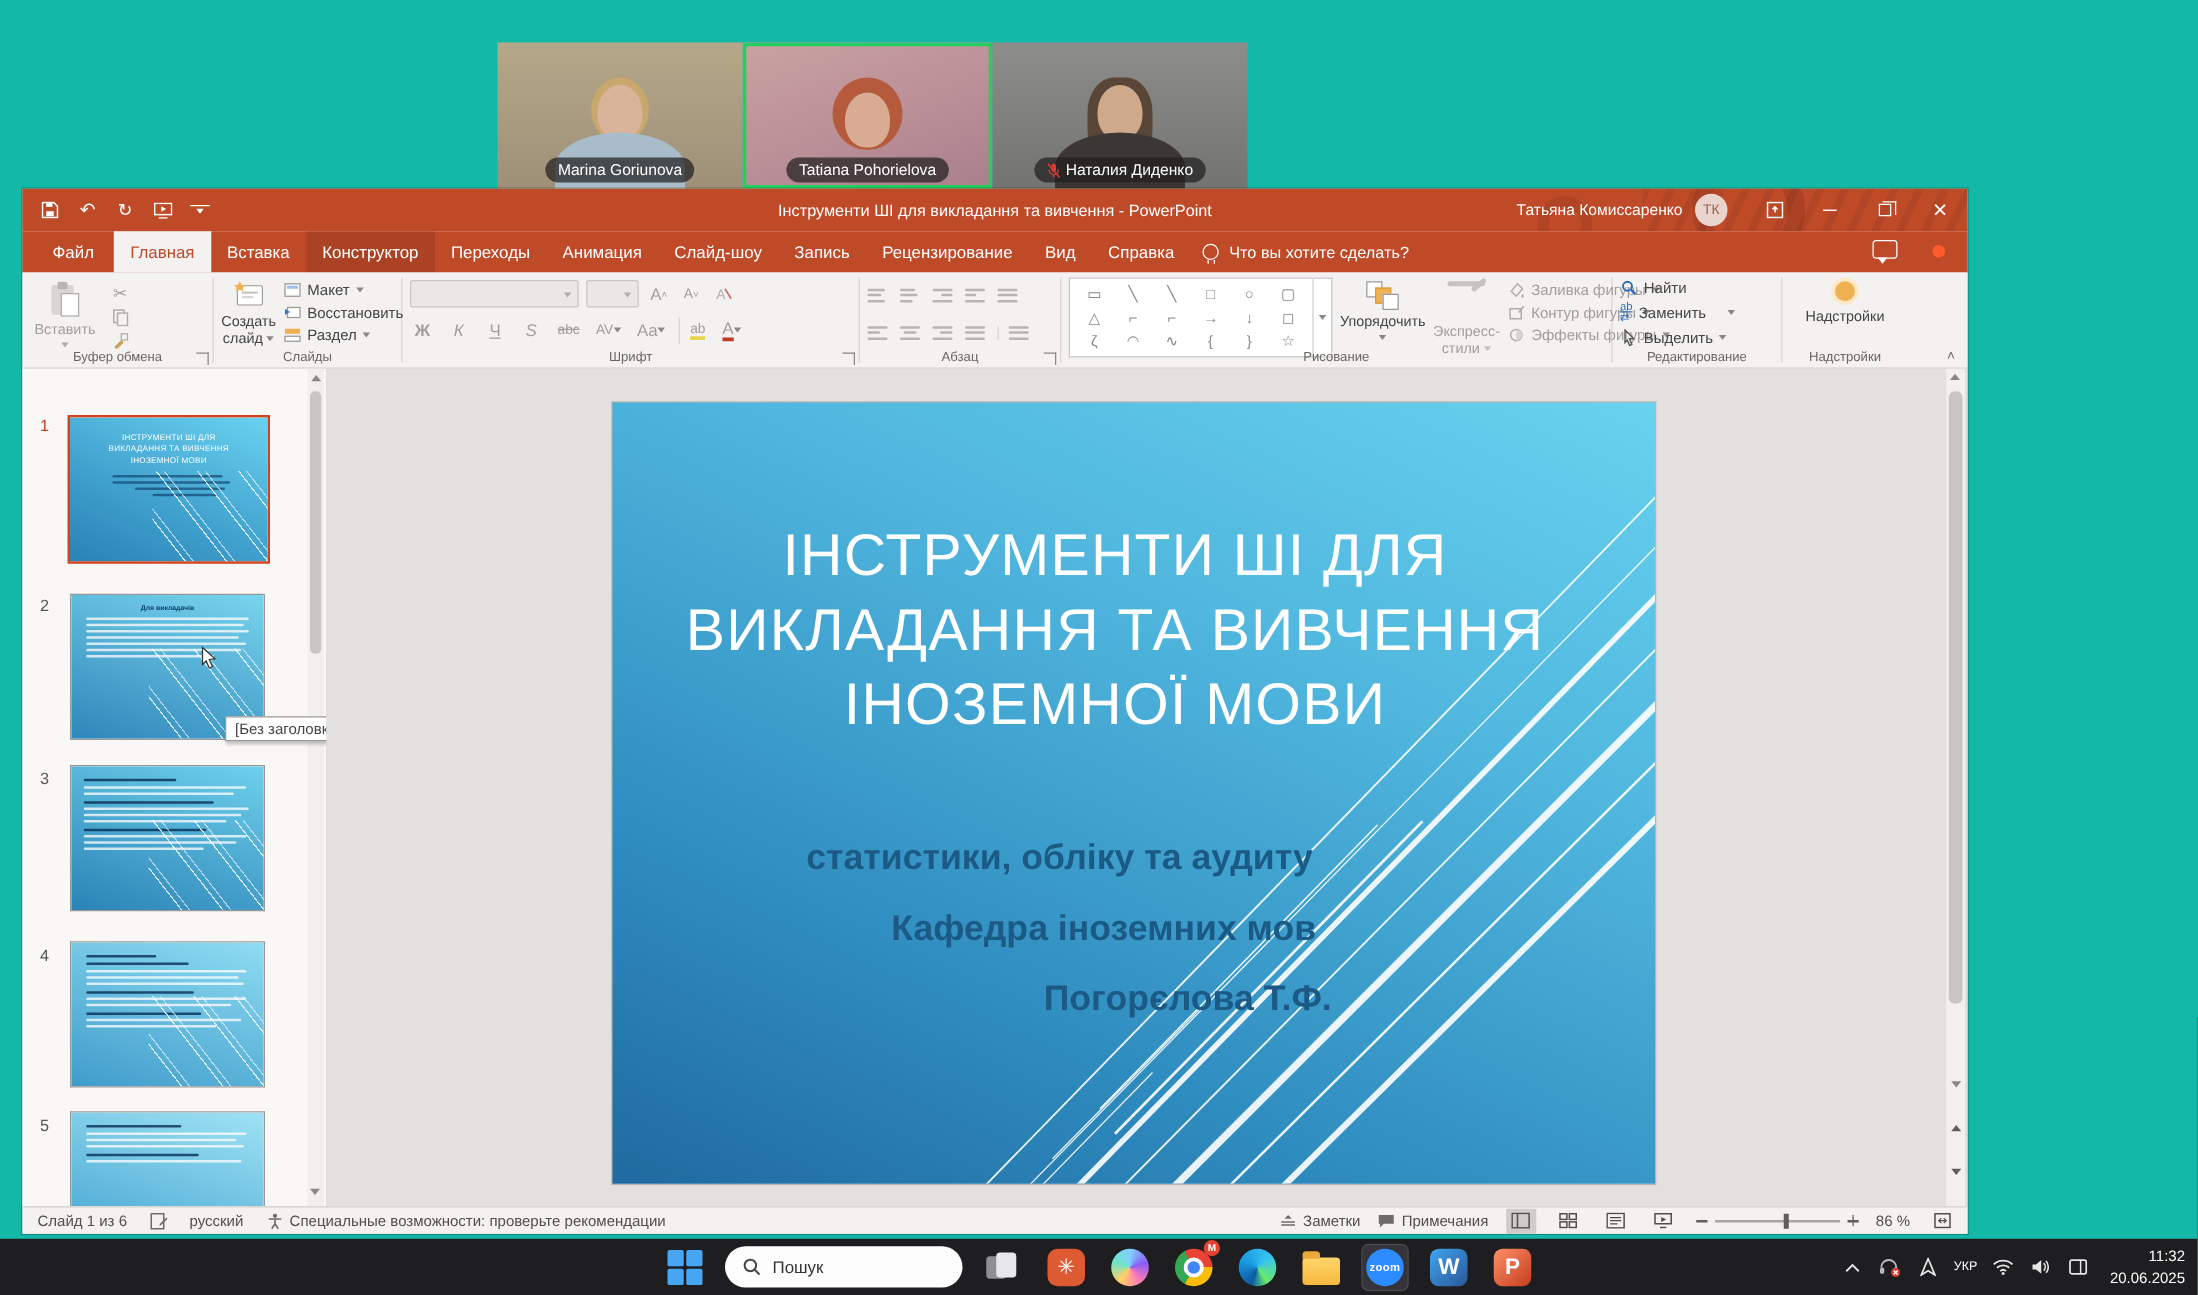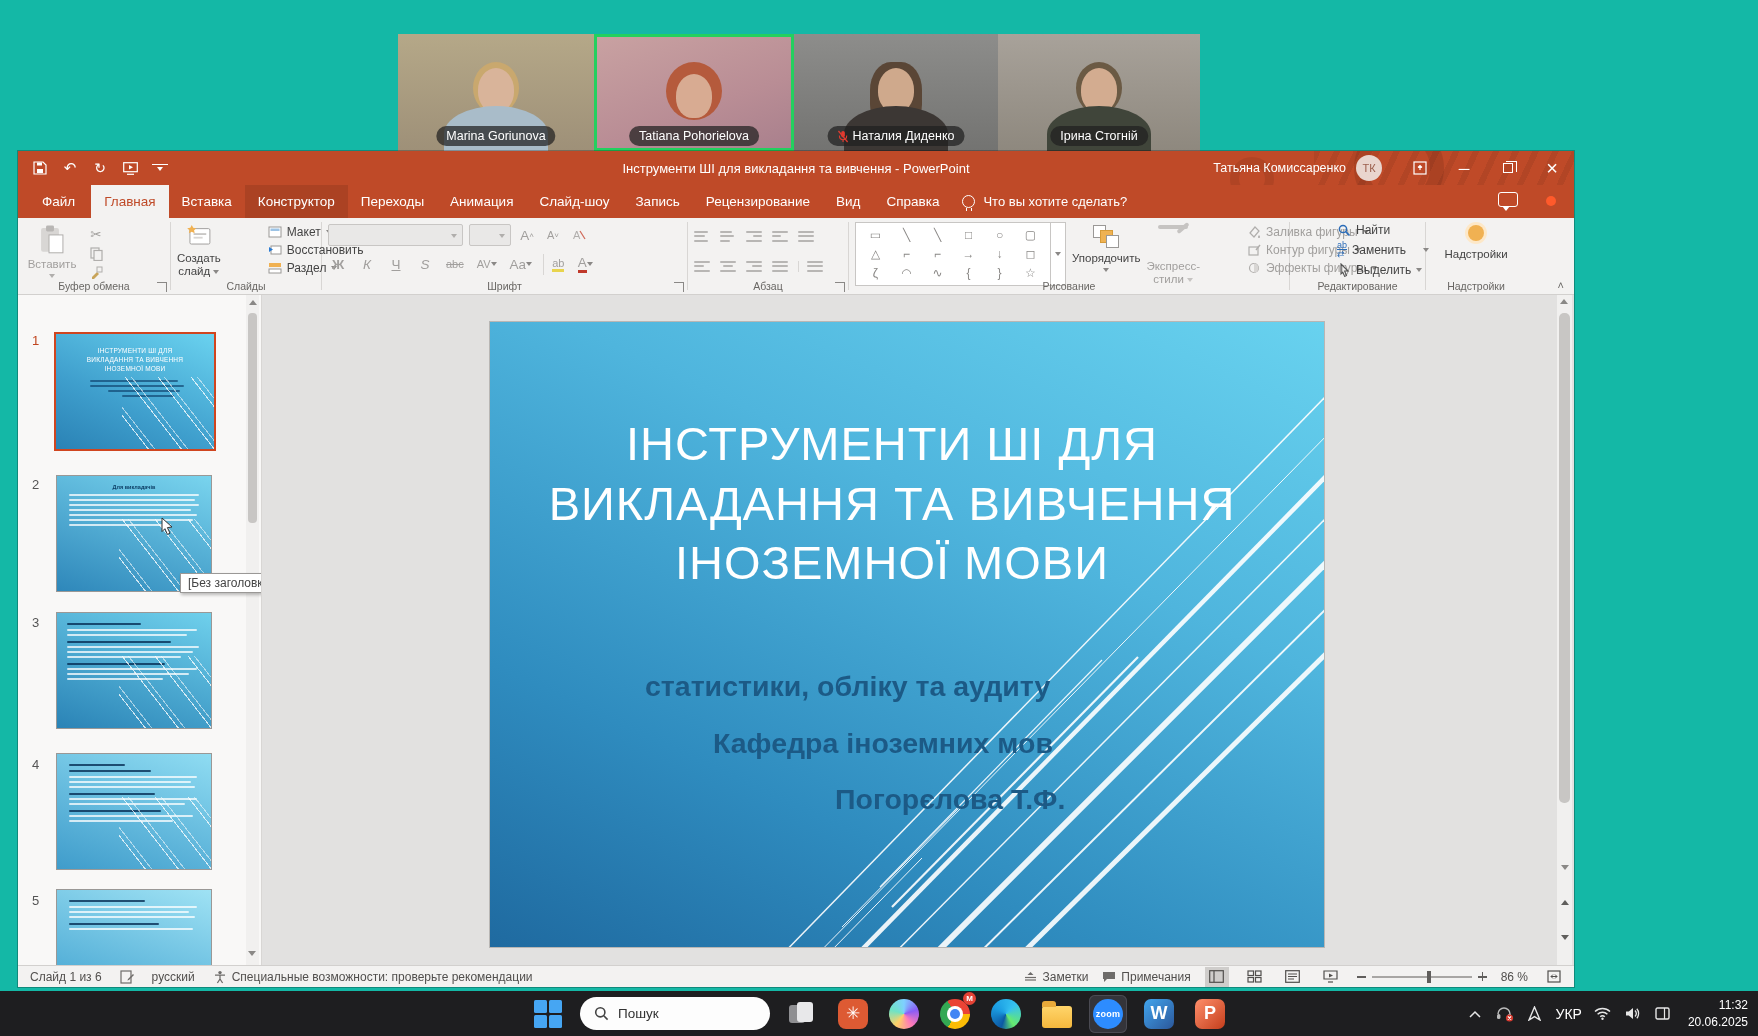--- a/index.html
+++ b/index.html
@@ -65,21 +65,21 @@
   .combo:after{content:"";position:absolute;right:5px;top:9px;border-left:3.5px solid transparent;border-right:3.5px solid transparent;border-top:4px solid #b0aeac;}
   .fbtn{min-width:20px;height:21px;display:flex;align-items:center;justify-content:center;font-size:13.5px;color:#a19f9d;padding:0 2px;}
   .shapebox{width:196px;height:64px;background:#fff;border:1px solid #c8c6c4;display:grid;grid-template-columns:repeat(6,1fr);align-items:center;justify-items:center;color:#8a8886;font-size:12px;padding:2px 4px;}
   .shapemore{width:15px;height:64px;background:#fff;border:1px solid #c8c6c4;border-left:none;display:flex;align-items:center;justify-content:center;}
   .arrangeic{position:relative;width:26px;height:24px;}
   .arrangeic .sq{position:absolute;width:13px;height:13px;border:1px solid #9a9896;background:#fff;}
   .arrangeic .sq.o{background:#efb252;border-color:#d79b37;}
   .qstyle{width:30px;height:26px;border:2px solid #c6c4c2;border-radius:8px;position:relative;}
   .qstyle:after{content:"";position:absolute;right:-4px;bottom:-3px;width:14px;height:4px;background:#c6c4c2;transform:rotate(-40deg);border-radius:2px;}
   .menu3{display:flex;flex-direction:column;justify-content:center;gap:4px;font-size:12px;color:#a19f9d;}
-  .menu3 .mi{display:flex;align-items:center;gap:5px;white-space:nowrap;margin-left:41px;}
+  .menu3 .mi{display:flex;align-items:center;gap:5px;white-space:nowrap;}
   .menu3.en{color:#444;}
   .ic14{width:14px;height:14px;flex:0 0 auto;}
   .addin-dot{width:16px;height:16px;border-radius:50%;background:#f0b152;box-shadow:0 0 0 3px #fde8c8;}
   .collapse{position:absolute;right:10px;bottom:3px;color:#696764;font-size:11px;}
 
   
   .work{position:absolute;left:0;top:144px;width:100%;height:670px;background:#e2e1e0;}
   .panel{position:absolute;left:0;top:0;width:244px;height:670px;background:#f9f8f7;border-right:1px solid #d8d6d4;overflow:hidden;}
   .snum{position:absolute;left:14px;font-size:13px;color:#555;}
   .snum.sel{color:#c0451f;}
@@ -145,21 +145,21 @@
   .chrome:after{content:"";position:absolute;left:10px;top:10px;width:10px;height:10px;border-radius:50%;background:#4285f4;}
   .mbadge{position:absolute;right:-2px;top:-3px;width:13px;height:13px;border-radius:50%;background:#e44235;color:#fff;font-size:8px;font-weight:bold;display:flex;align-items:center;justify-content:center;z-index:2;}
   .edge{width:30px;height:30px;border-radius:50%;background:conic-gradient(from 200deg,#0c59a4,#1b9de2,#35c1f1,#66eb6e 85%,#0c59a4);}
   .folder{position:relative;width:30px;height:22px;background:linear-gradient(#ffd56b,#f5b83d);border-radius:3px;margin-top:6px;}
   .folder:before{content:"";position:absolute;left:0;top:-5px;width:14px;height:6px;background:#e8a93a;border-radius:3px 3px 0 0;}
   .zoomapp{width:30px;height:30px;border-radius:50%;background:#2d8cff;color:#fff;font-size:9px;font-weight:bold;display:flex;align-items:center;justify-content:center;letter-spacing:.3px;}
   .wordic{width:30px;height:30px;border-radius:7px;background:linear-gradient(135deg,#41a5ee,#2b579a);color:#fff;font-weight:bold;font-size:18px;display:flex;align-items:center;justify-content:center;}
   .pptic{width:30px;height:30px;border-radius:7px;background:linear-gradient(135deg,#ff8f6b,#c43e1c);color:#fff;font-weight:bold;font-size:18px;display:flex;align-items:center;justify-content:center;}
   .tray{position:absolute;right:10px;display:flex;align-items:center;gap:12px;color:#e6e6e6;}
   .trayic{width:18px;height:18px;display:flex;align-items:center;justify-content:center;}
-  .lang{font-size:14px;color:#fff;}
+  .lang{font-size:10px;color:#fff;}
   .clock{font-size:12px;color:#fff;text-align:right;line-height:1.35;margin-left:4px;}
 </style>
 </head>
 <body>
 
 <div class="screen">
 
   <div class="zoomstrip">
     <div class="vtile" style="width:196px;background:linear-gradient(#b5a globalization88,#9e9078);background:linear-gradient(#b5a888,#9e9078);">
       <div class="vhair" style="background:#c9a86e;"></div>
@@ -182,28 +182,20 @@
       <div class="vbody" style="background:#3c3734;"></div>
       <div class="vname">
         <svg class="micoff" viewBox="0 0 12 14">
             <rect x="4" y="1" width="4" height="7" rx="2" fill="#e03a2f"></rect>
             <path d="M2 6c0 3 2 4.5 4 4.5S10 9 10 6" stroke="#e03a2f" stroke-width="1.2" fill="none"></path>
             <line x1="6" y1="10.5" x2="6" y2="13" stroke="#e03a2f" stroke-width="1.2"></line>
             <line x1="1" y1="1" x2="11" y2="13" stroke="#e03a2f" stroke-width="1.4"></line>
           </svg>
         <span>Наталия Диденко</span>
       </div>
-    </div>
-    <div class="vtile" style="width:202px;background:linear-gradient(#a8a29a,#8e887e);">
-      <div class="vhair" style="background:#6b5a44;"></div>
-      <div class="vhead" style="background:#d3ac90;"></div>
-      <div class="vbody" style="background:#40453a;"></div>
-      <div class="vname">
-          <span>Ірина Стогній</span>
-        </div>
     </div>
   </div>
 
   <div class="ppt">
 
     <div class="titlebar">
       <div class="tb-deco3"></div>
       <div class="tb-deco1"></div>
       <div class="tb-deco2"></div>
       <div class="qat">

